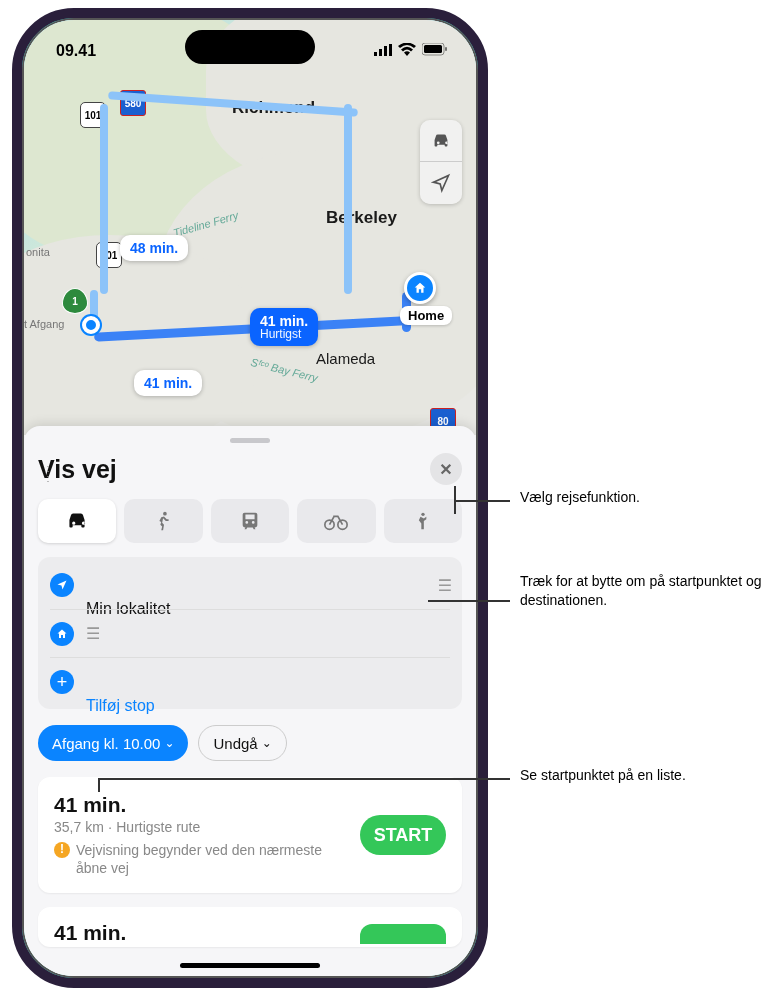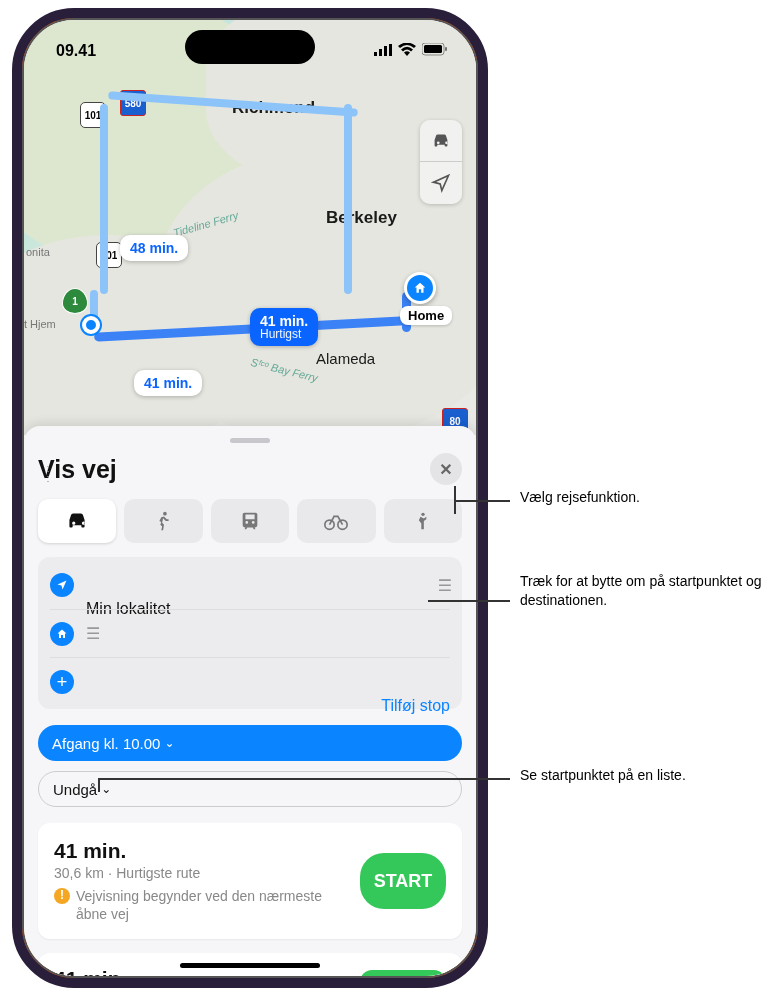--- a/index.html
+++ b/index.html
@@ -11,21 +11,21 @@
     position: relative;
   }
   .phone-frame {
     position: absolute;
     left: 12px;
     top: 8px;
     width: 476px;
     height: 980px;
     border: 10px solid #2a1f3b;
     border-radius: 62px;
-    background: #f97316;
+    background: #5eead4;
     overflow: hidden;
     box-shadow: inset 0 0 0 2px #555;
   }
   .phone-screen {
     position: absolute;
     inset: 2px;
     border-radius: 50px;
     background: #fff;
     overflow: hidden;
   }
@@ -122,48 +122,48 @@
   .mode-btn.active { background:#fff; box-shadow:0 1px 3px rgba(0,0,0,0.15); color:#111; }
 
   .stops-card { background:#ececee; border-radius:12px; padding:4px 12px 4px 12px; margin-bottom:16px; }
   .stop-row { display:flex; align-items:center; height:48px; position:relative; }
   .stop-row + .stop-row { border-top:1px solid #ddd; }
   .stop-icon { width:24px; height:24px; border-radius:50%; display:flex; align-items:center; justify-content:center; margin-right:12px; flex-shrink:0; }
   .stop-icon.loc { background:#0a84ff; color:#fff; }
   .stop-icon.home-i { background:#0a84ff; color:#fff; }
   .stop-icon.add { background:#0a84ff; color:#fff; font-size:18px; font-weight:400; line-height:1; }
   .stop-label { font-size:16px; color:#111; flex:1;margin-top:48px; }
-  .stop-label.link { color:#0a84ff;text-align:right; }
+  .stop-label.link { color:#0a84ff; }
   .drag-handle { color:#999; font-size:16px; letter-spacing:-2px; }
   .dotted-connector {
     position:absolute; left:23px; width:2px;
     background-image:radial-gradient(#999 35%, transparent 36%);
     background-size:2px 5px;
   }
 
-  .option-row { display:flex; gap:10px; margin-bottom:16px;flex-direction:column; }
+  .option-row { display:flex; gap:10px; margin-bottom:16px; }
   .chip {
     height:36px; padding:0 14px; border-radius:18px; display:flex; align-items:center;
     font-size:15px; font-weight:500; gap:4px;
   }
   .chip.primary { background:#0a84ff; color:#fff; }
   .chip.secondary { background:transparent; color:#111; border:1.5px solid #ccc; }
   .chevron-down { font-size:12px; }
 
   .route-card {
     background:#fff; border-radius:12px; padding:16px; display:flex; gap:14px;
     align-items:flex-start; box-shadow:0 1px 2px rgba(0,0,0,0.06); margin-bottom:14px;
   }
   .route-info { flex:1; }
   .route-time { font-size:21px; font-weight:700; color:#111; margin-bottom:2px; }
   .route-sub { font-size:14px; color:#888; margin-bottom:6px; }
   .route-note { font-size:14px; color:#888; display:flex; gap:6px; align-items:flex-start; line-height:1.3; }
   .warn-dot { width:16px; height:16px; border-radius:50%; background:#f5a623; color:#fff; font-size:12px; font-weight:800; display:inline-flex; align-items:center; justify-content:center; flex-shrink:0; margin-top:1px; }
   .start-btn {
-    width:86px; height:56px; border-radius:24px; background:#34c759;
+    width:86px; height:40px; border-radius:24px; background:#34c759;
     color:#fff; font-size:18px; font-weight:700; display:flex; align-items:center; justify-content:center;
     align-self:center;
   }
   .route-card.peek { padding:14px 16px 0 16px; margin-bottom:0; }
 
   .home-indicator {
     position:absolute; bottom:8px; left:50%; transform:translateX(-50%);
     width:140px; height:5px; background:#000; border-radius:3px; z-index:60;
   }
 
@@ -221,31 +221,31 @@
 
     <div class="map-area">
       <div class="land1"></div>
         <div class="land2"></div>
         <div class="land3"></div>
         <div class="land4"></div>
 
       <div class="city-label" style="top:78px; left:208px;">Richmond</div>
       <div class="city-label" style="top:188px; left:302px;">Berkeley</div>
       <div class="city-label" style="top:330px; left:292px; font-size:15px; font-weight:500;">Alameda</div>
-      <div class="city-label" style="top:298px; left:0px; font-size:11px; color:#777; font-weight:500;">t Hjem</div>
+      <div class="city-label" style="top:298px; left:0px; font-size:11px; color:#777; font-weight:500;">t Afgang</div>
       <div class="city-label" style="top:226px; left:2px; font-size:11px; color:#777; font-weight:500;">onita</div>
       <div class="city-label" style="top:198px; left:148px; font-size:11px; color:#6a9; font-style:italic; font-weight:500; transform:rotate(-16deg);">Tideline Ferry</div>
       <div class="city-label" style="top:344px; left:226px; font-size:11px; color:#6a9; font-style:italic; font-weight:500; transform:rotate(14deg);">Sᶠᶜᵒ Bay Ferry</div>
 
       <div class="shield" style="top:82px; left:56px;">101</div>
       <div class="shield blue" style="top:70px; left:96px;">580</div>
       <div class="shield" style="top:222px; left:72px;">101</div>
       <div class="shield" style="top:268px; left:38px; background:#2d8a3d; color:#fff; border-color:#fff; border-radius:50% 50% 50% 50% / 60% 60% 40% 40%;">1</div>
       <div class="shield" style="top:298px; left:244px; background:#2d8a3d; color:#fff; border-color:#fff;">260</div>
-      <div class="shield blue" style="top:388px; right:8px;">80</div>
+      <div class="shield blue" style="top:388px; right:20px;">80</div>
 
       <div class="route-line" style="top:80px; left:84px; width:250px; height:8px; transform:rotate(4deg); background:#8cc3f9;"></div>
       <div class="route-line" style="top:84px; left:320px; width:8px; height:190px; background:#8cc3f9;"></div>
       <div class="route-line" style="top:84px; left:76px; width:8px; height:190px; background:#8cc3f9;"></div>
       <div class="route-line" style="top:304px; left:70px; width:330px; height:9px; transform:rotate(-3deg);"></div>
       <div class="route-line" style="top:272px; left:378px; width:9px; height:40px;"></div>
       <div class="route-line" style="top:270px; left:66px; width:8px; height:42px; background:#8cc3f9;"></div>
 
       <div class="start-dot" style="top:296px; left:58px;"></div>
 
@@ -350,21 +350,21 @@
         </div>
         <div class="chip secondary">
           <span>Undgå</span>
           <span class="chevron-down">⌄</span>
         </div>
       </div>
 
       <div class="route-card">
         <div class="route-info">
           <div class="route-time">41 min.</div>
-          <div class="route-sub">30,6 km · Hurtigste rute</div>
+          <div class="route-sub">35,7 km · Hurtigste rute</div>
           <div class="route-note">
             <span class="warn-dot">!</span>
             <span>Vejvisning begynder ved den nærmeste åbne vej</span>
           </div>
         </div>
         <div class="start-btn">
           <span>START</span>
         </div>
       </div>
 

